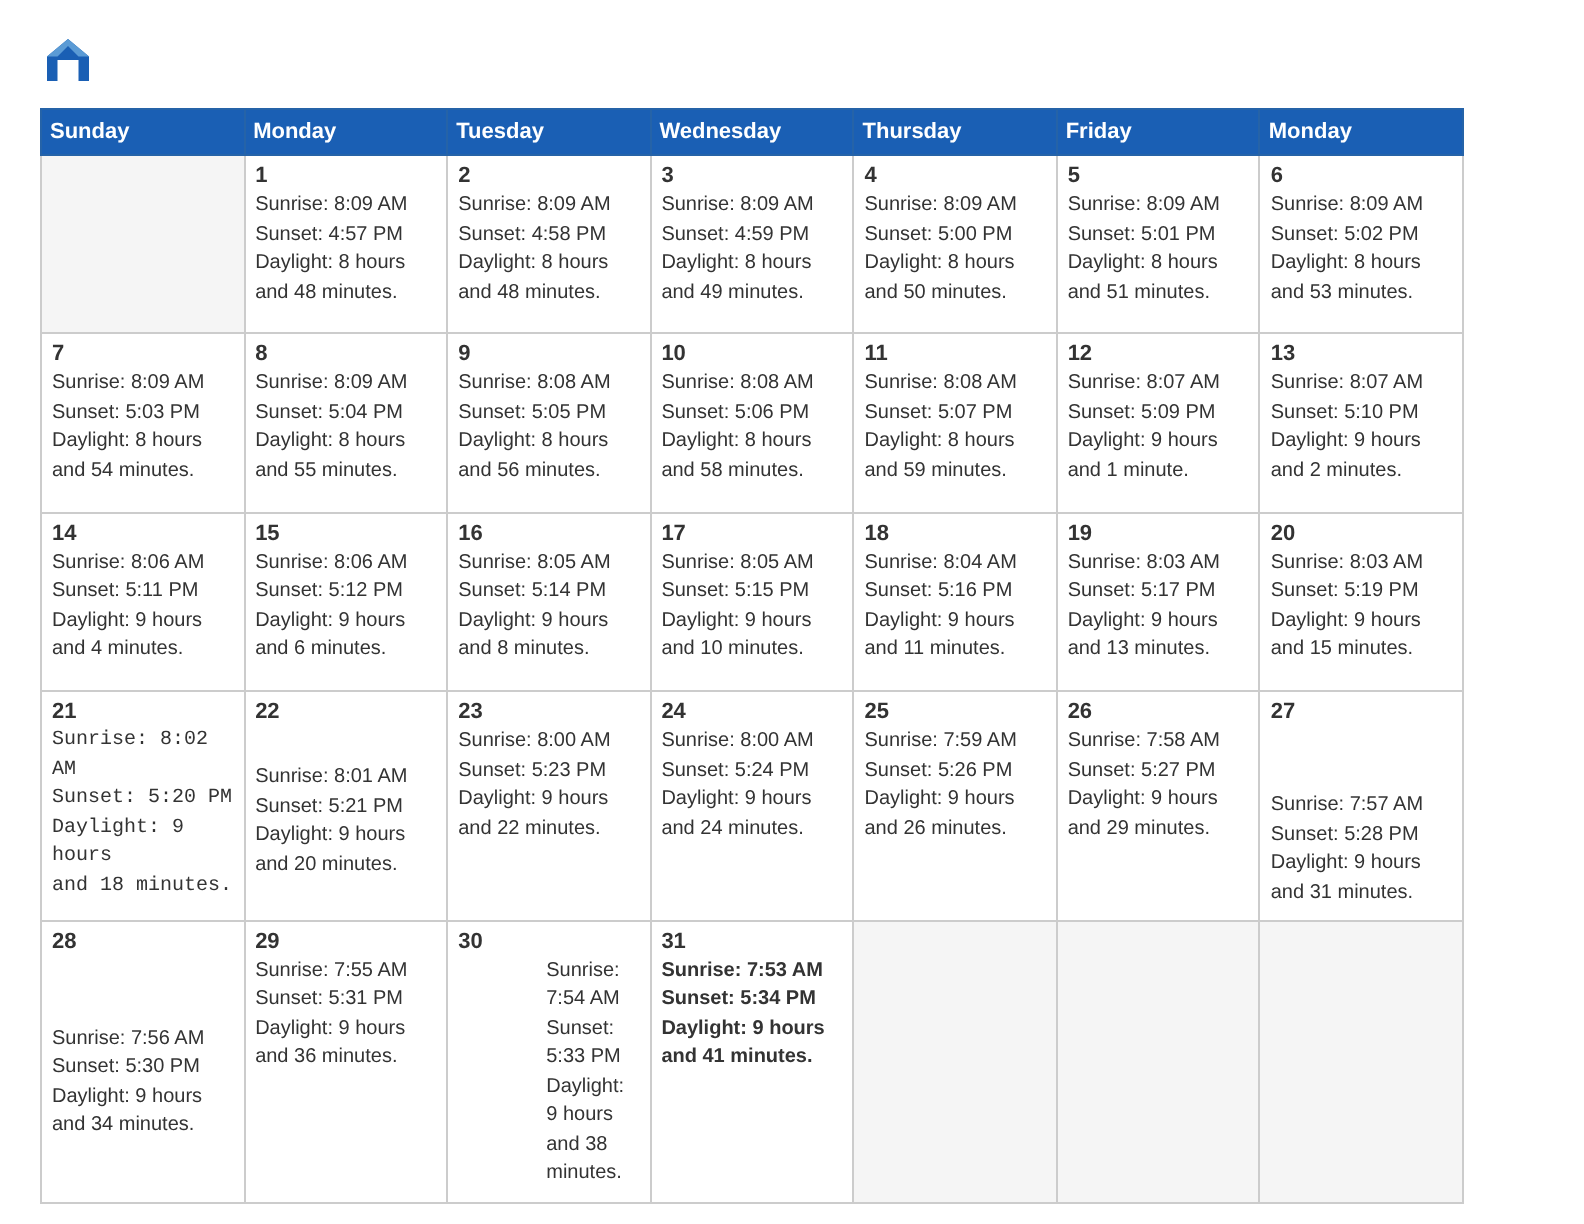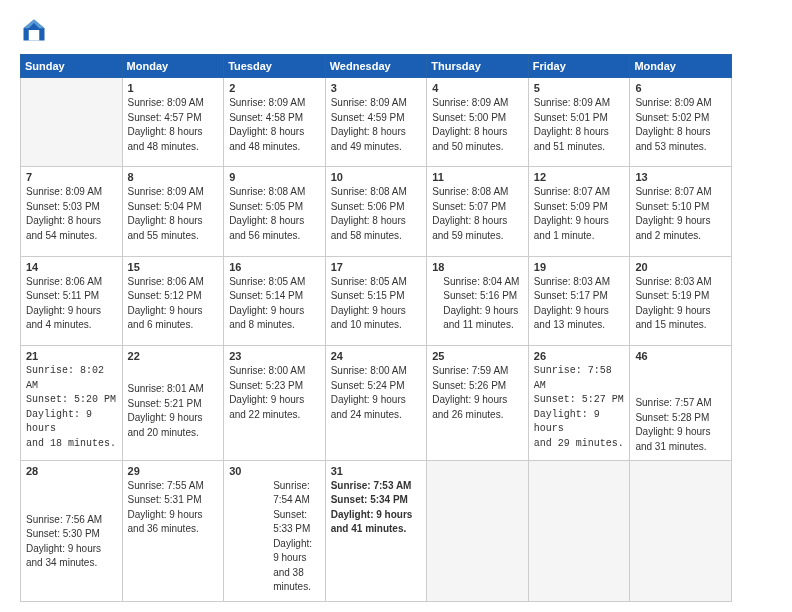--- a/index.html
+++ b/index.html
@@ -247,21 +247,21 @@
           </td>
           <td>
             <span class="day-num">17</span>
             <div class="day-info" style="white-space: pre-line;">Sunrise: 8:05 AM
 Sunset: 5:15 PM
 Daylight: 9 hours
 and 10 minutes.</div>
           </td>
           <td>
             <span class="day-num">18</span>
-            <div class="day-info" style="white-space: pre-line; margin-left: 11px;">Sunrise: 8:04 AM
+            <div class="day-info" style="white-space: pre-line;">Sunrise: 8:04 AM
 Sunset: 5:16 PM
 Daylight: 9 hours
 and 11 minutes.</div>
           </td>
           <td>
             <span class="day-num">19</span>
             <div class="day-info" style="white-space: pre-line;">Sunrise: 8:03 AM
 Sunset: 5:17 PM
 Daylight: 9 hours
 and 13 minutes.</div>
@@ -305,27 +305,27 @@
           </td>
           <td>
             <span class="day-num">25</span>
             <div class="day-info" style="white-space: pre-line;">Sunrise: 7:59 AM
 Sunset: 5:26 PM
 Daylight: 9 hours
 and 26 minutes.</div>
           </td>
           <td>
             <span class="day-num">26</span>
-            <div class="day-info" style="white-space: pre-line; font-family: Liberation Mono, monospace;">Sunrise: 7:58 AM
+            <div class="day-info" style="white-space: pre-line;">Sunrise: 7:58 AM
 Sunset: 5:27 PM
 Daylight: 9 hours
 and 29 minutes.</div>
           </td>
           <td>
-            <span class="day-num">46</span>
+            <span class="day-num">27</span>
             <div class="day-info" style="white-space: pre-line; margin-top: 34px;">Sunrise: 7:57 AM
 Sunset: 5:28 PM
 Daylight: 9 hours
 and 31 minutes.</div>
           </td>
         </tr>
         <tr>
           <td>
             <span class="day-num">28</span>
             <div class="day-info" style="white-space: pre-line; margin-top: 36px;">Sunrise: 7:56 AM

